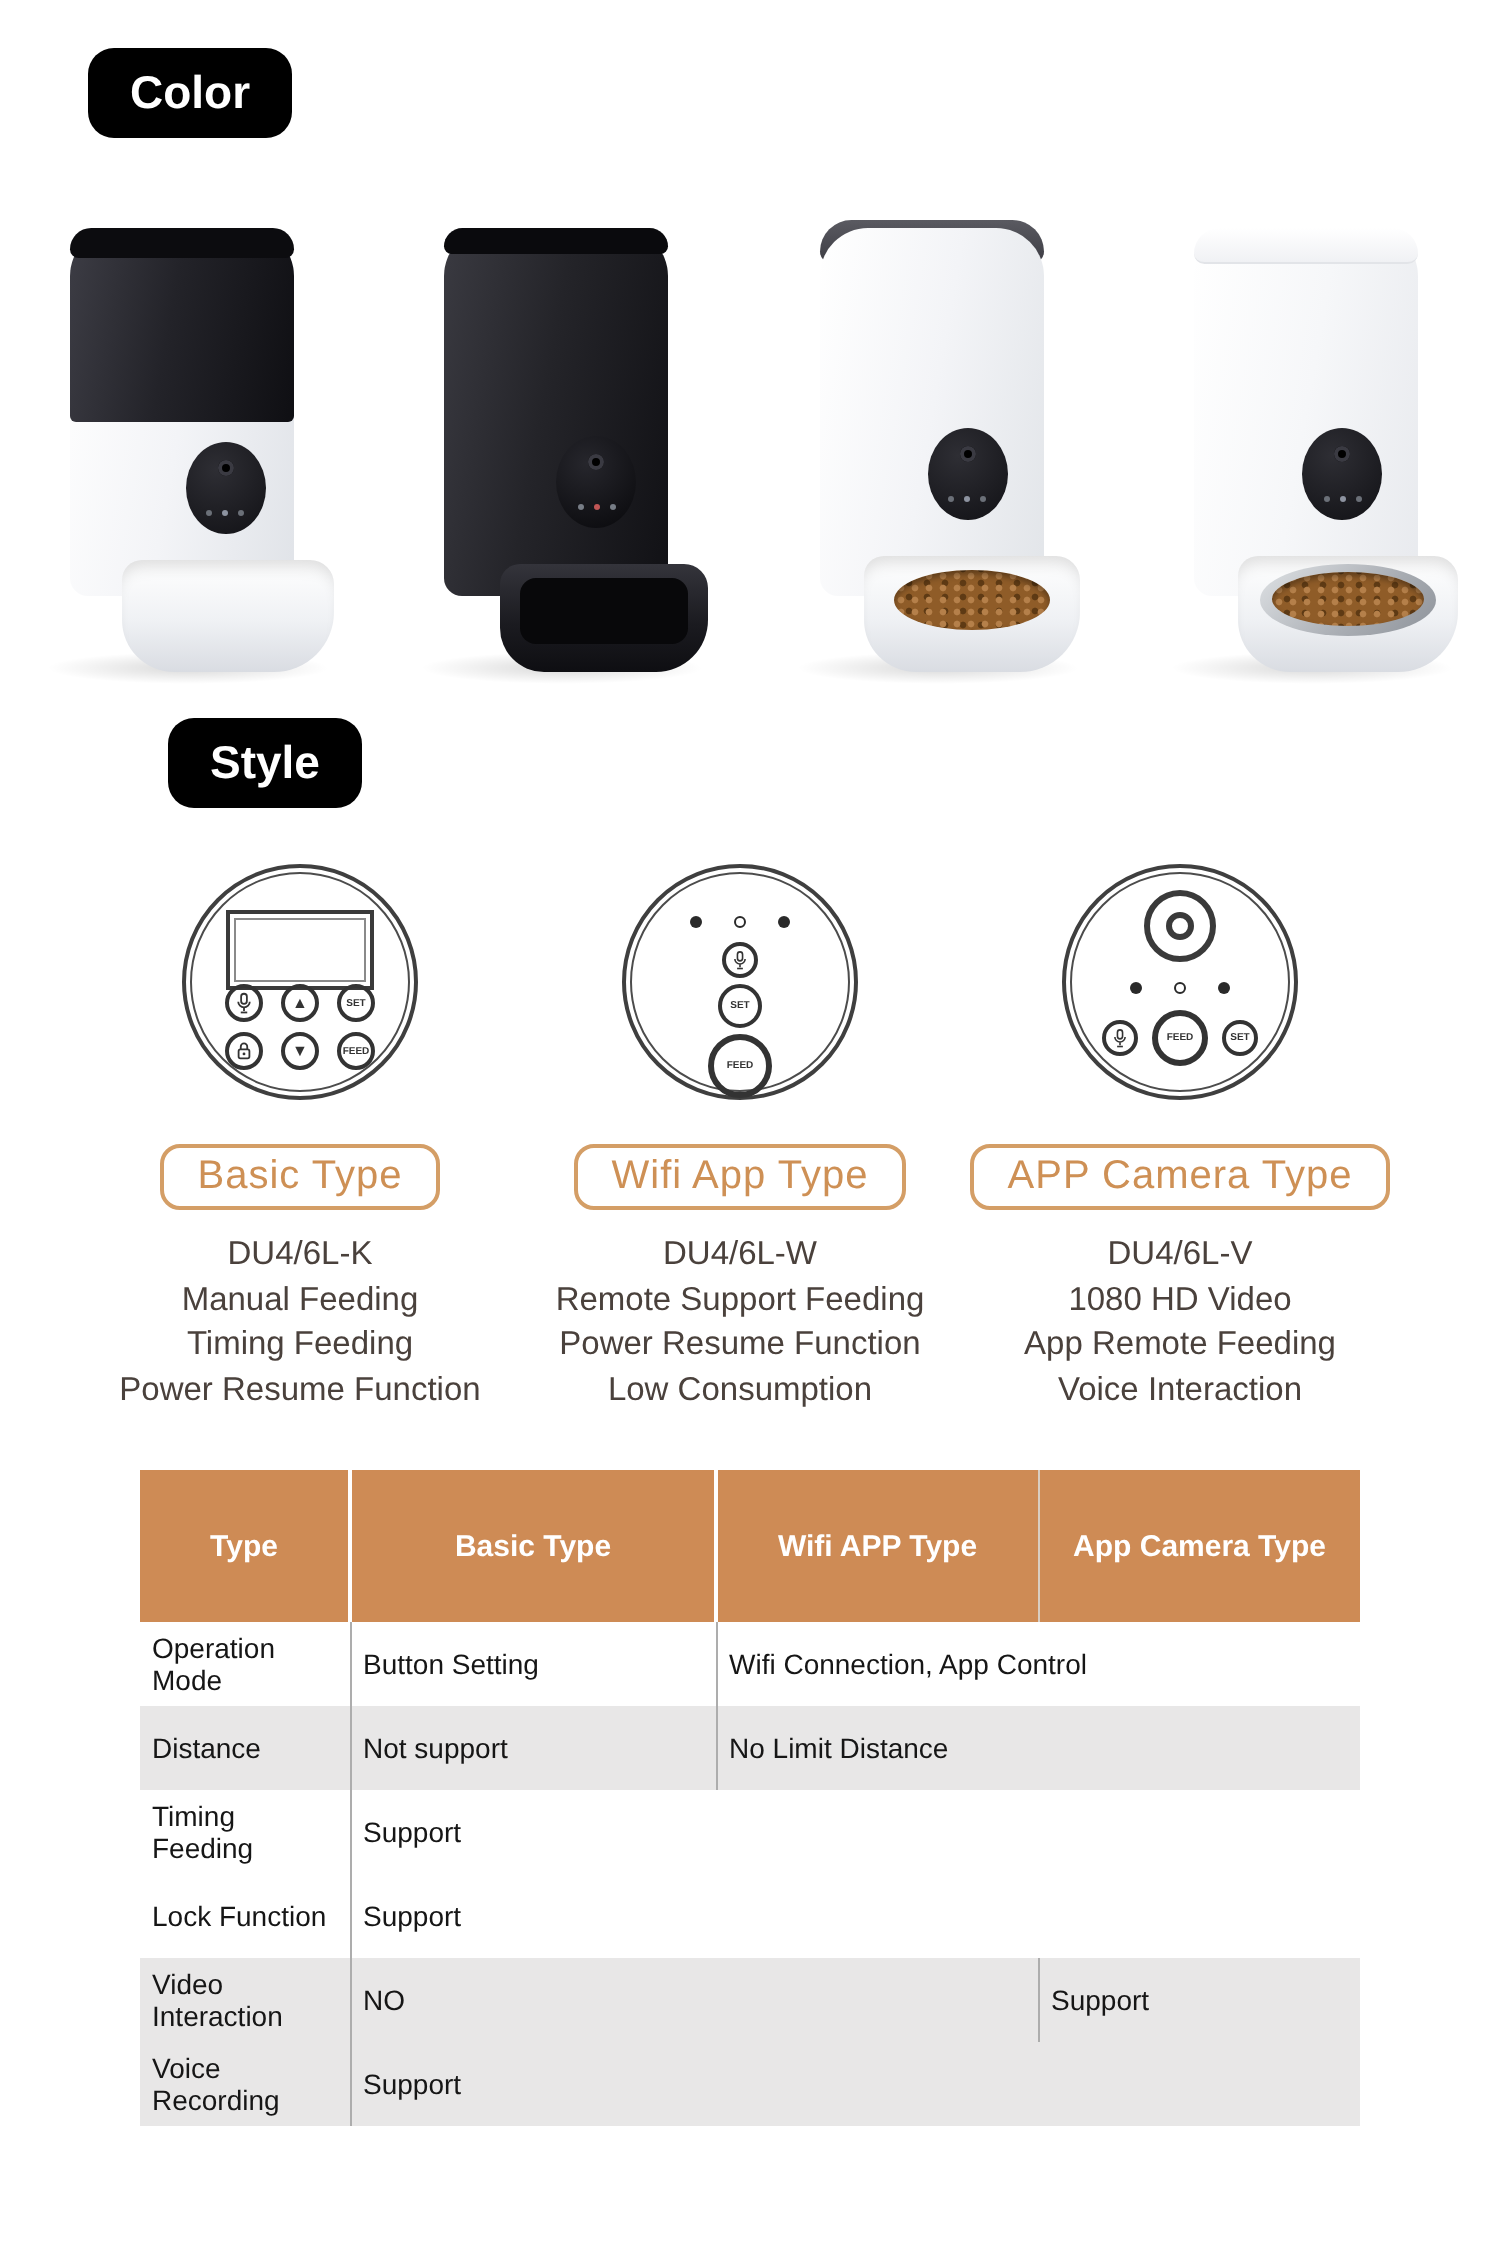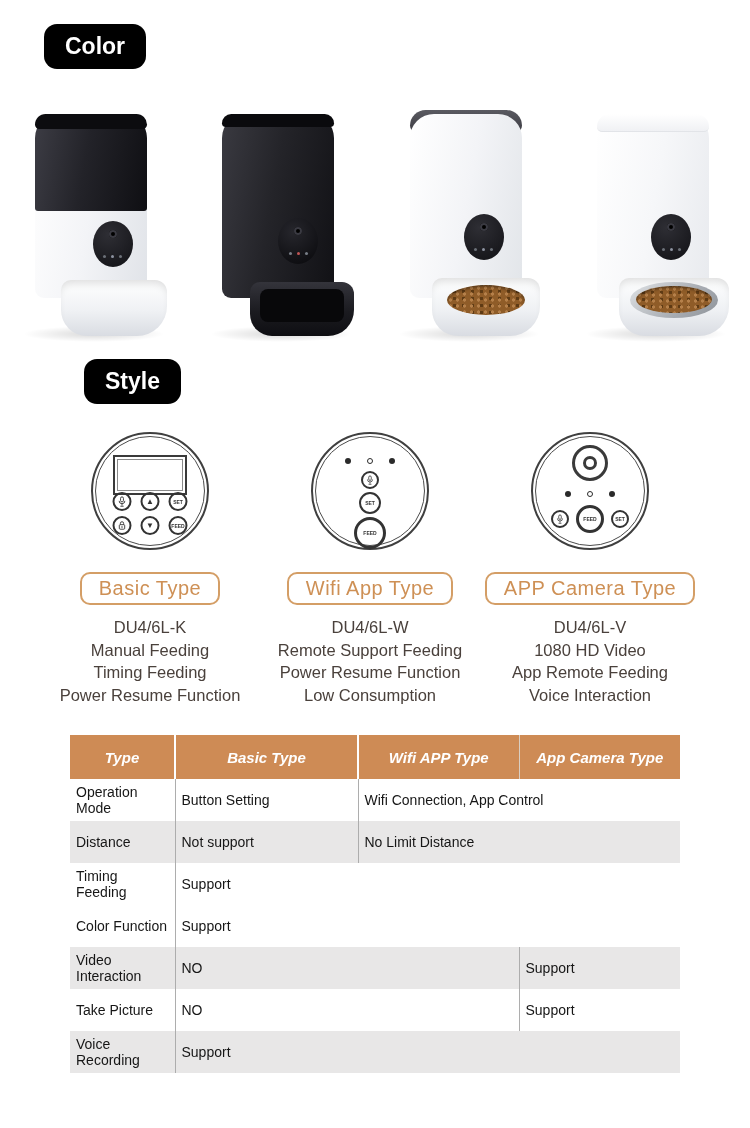--- a/index.html
+++ b/index.html
@@ -108,21 +108,21 @@
   .b-sm{width:18px;height:18px;}
   .b-feed3{width:28px;height:28px;border-width:3px;font-size:6px;}
   .b-set3{font-size:4.5px;}
 
   .type-box{margin-top:22px;border:2px solid #D49E66;border-radius:10px;
     padding:3px 17px;font-size:20px;color:#CE9055;letter-spacing:.5px;white-space:nowrap;}
   .desc{margin-top:11px;text-align:center;font-size:16.5px;line-height:22.5px;color:#4A413C;}
 
   
   .cmp{position:absolute;top:735px;left:70px;border-collapse:collapse;table-layout:fixed;width:610px;}
-  .cmp th{background:#CE8B55;color:#fff;font-size:15px;font-weight:bold;height:44px;padding:0;font-style:italic;}
+  .cmp th{background:#CE8B55;color:#fff;font-size:15px;font-weight:bold;height:44px;padding:16px;}
   .cmp th.sep-w{border-right:2px solid #ffffff;}
   .cmp th.sep-g{border-right:1px solid #d9cec2;}
   .cmp td{height:42px;text-align:left;vertical-align:middle;font-size:14px;color:#161616;padding:0 6px;}
   .cmp td.lab{border-right:1px solid #ADADAD;line-height:16px;}
   .cmp td.div-r{border-right:1px solid #ADADAD;}
   .cmp tr.shade td{background:#E8E7E7;}
 </style>
 </head>
 <body>
 
@@ -292,31 +292,26 @@
     <tr class="shade">
       <td class="lab">Distance</td>
       <td class="div-r">Not support</td>
       <td colspan="2">No Limit Distance</td>
     </tr>
     <tr>
       <td class="lab">Timing Feeding</td>
       <td colspan="3">Support</td>
     </tr>
     <tr>
-      <td class="lab">Color Function</td>
+      <td class="lab">Lock Function</td>
       <td colspan="3">Support</td>
     </tr>
     <tr class="shade">
       <td class="lab">Video Interaction</td>
       <td colspan="2" class="div-r">NO</td>
       <td>Support</td>
     </tr>
-    <tr>
-      <td class="lab">Take Picture</td>
-      <td colspan="2" class="div-r">NO</td>
-      <td>Support</td>
-    </tr>
     <tr class="shade">
       <td class="lab">Voice Recording</td>
       <td colspan="3">Support</td>
     </tr>
   </tbody>
 </table>
 
 </body></html>

